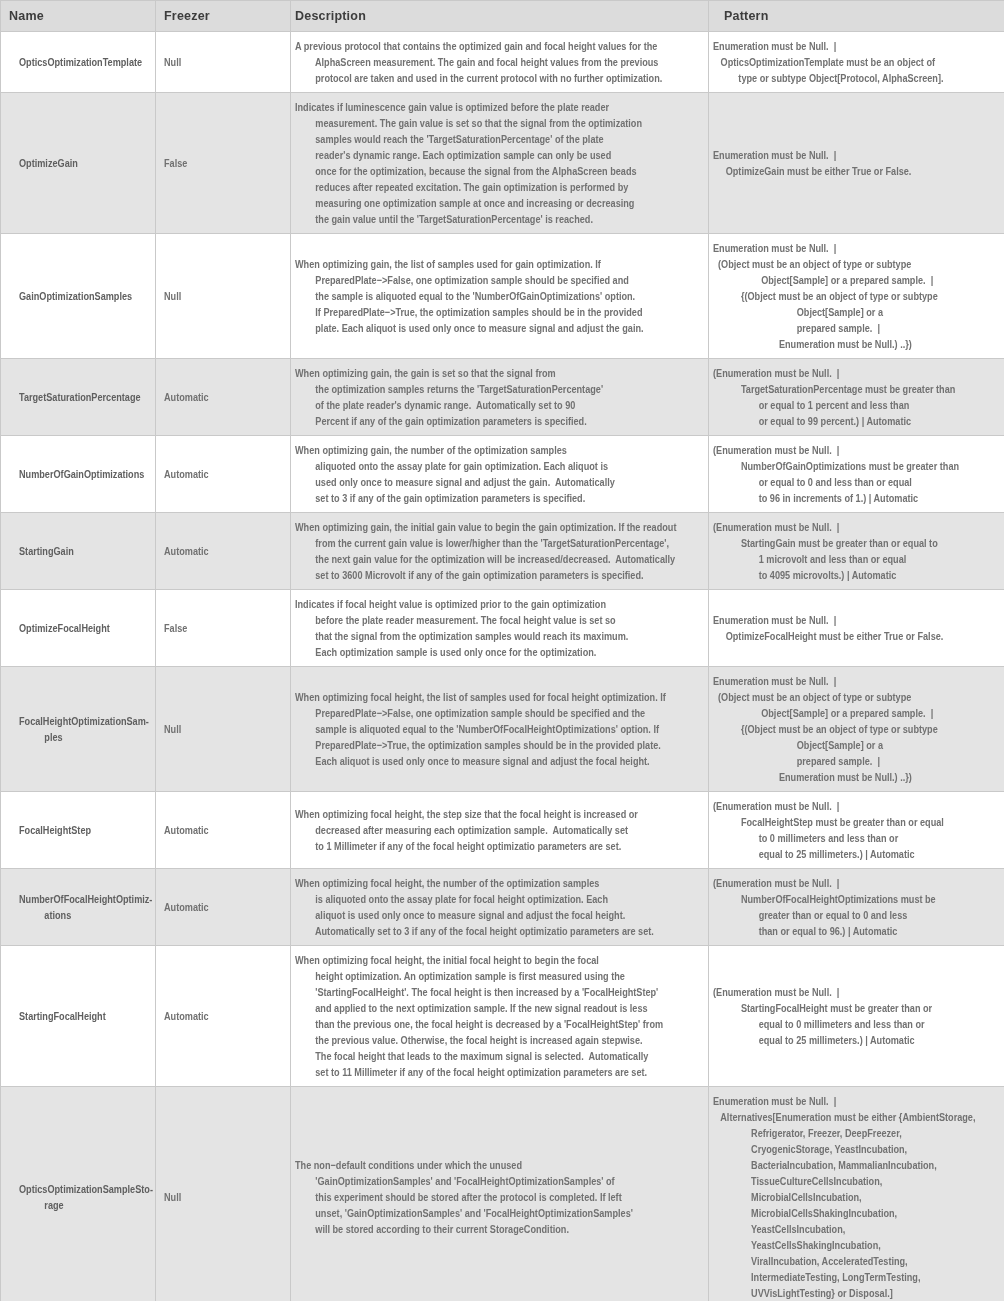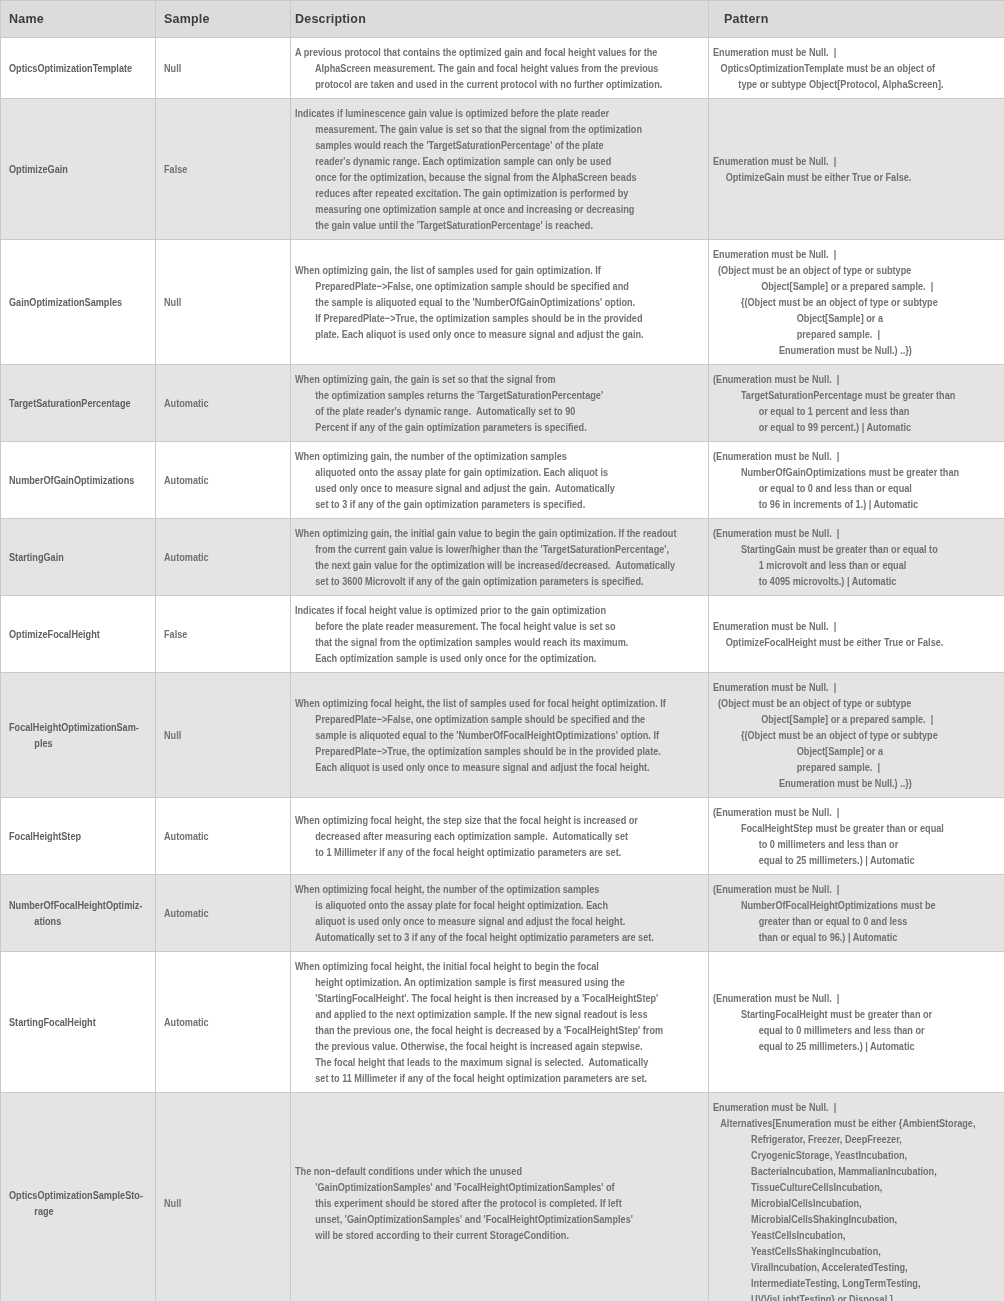--- a/index.html
+++ b/index.html
@@ -26,39 +26,39 @@
   col.c-pattern { width: 296px; }
 
   th {
     background: var(--header-bg, #dcdcdc);
     border: 1px solid var(--border, #c9c9c9);
     font-size: 12.5px;
     font-weight: bold;
     color: var(--header-text, #3d3d3d);
     text-align: left;
     vertical-align: middle;
-    height: 37px;
+    height: 31px;
     padding: 0 4px 0 8px;
     letter-spacing: 0.2px;
     box-sizing: border-box;
   }
   th.h-desc    { padding-left: 4px; }
   th.h-pattern { padding-left: 15px; }
 
   td {
     border: 1px solid var(--border, #c9c9c9);
     vertical-align: middle;
     padding: 6px 2px 6px 4px;
     background: var(--row-bg, #ffffff);
     box-sizing: border-box;
     font-weight: bold;
   }
   tbody tr:nth-child(even) td { background: var(--row-alt-bg, #e4e4e4); }
 
-  td.name-cell { padding-left: 8px; }
+  td.name-cell { padding-left: 18px; }
   td.default-cell { padding-left: 8px; }
 
   .cellwrap { overflow: hidden; width: 100%; }
   .celltext {
     font-size: 11px;
     line-height: 16px;
     color: var(--body-text, #717171);
     white-space: pre;
     transform: scaleX(0.83);
     transform-origin: 0 50%;
@@ -72,21 +72,21 @@
   <table class="options-table">
     <colgroup>
       <col class="c-name">
       <col class="c-default">
       <col class="c-desc">
       <col class="c-pattern">
     </colgroup>
     <thead>
       <tr>
         <th class="h-name">Name</th>
-        <th class="h-default">Sample</th>
+        <th class="h-default">Freezer</th>
         <th class="h-desc">Description</th>
         <th class="h-pattern">Pattern</th>
       </tr>
     </thead>
     <tbody>
         <tr>
           <td class="name-cell">
             <div class="cellwrap">
               <div class="celltext">OpticsOptimizationTemplate</div>
             </div>

